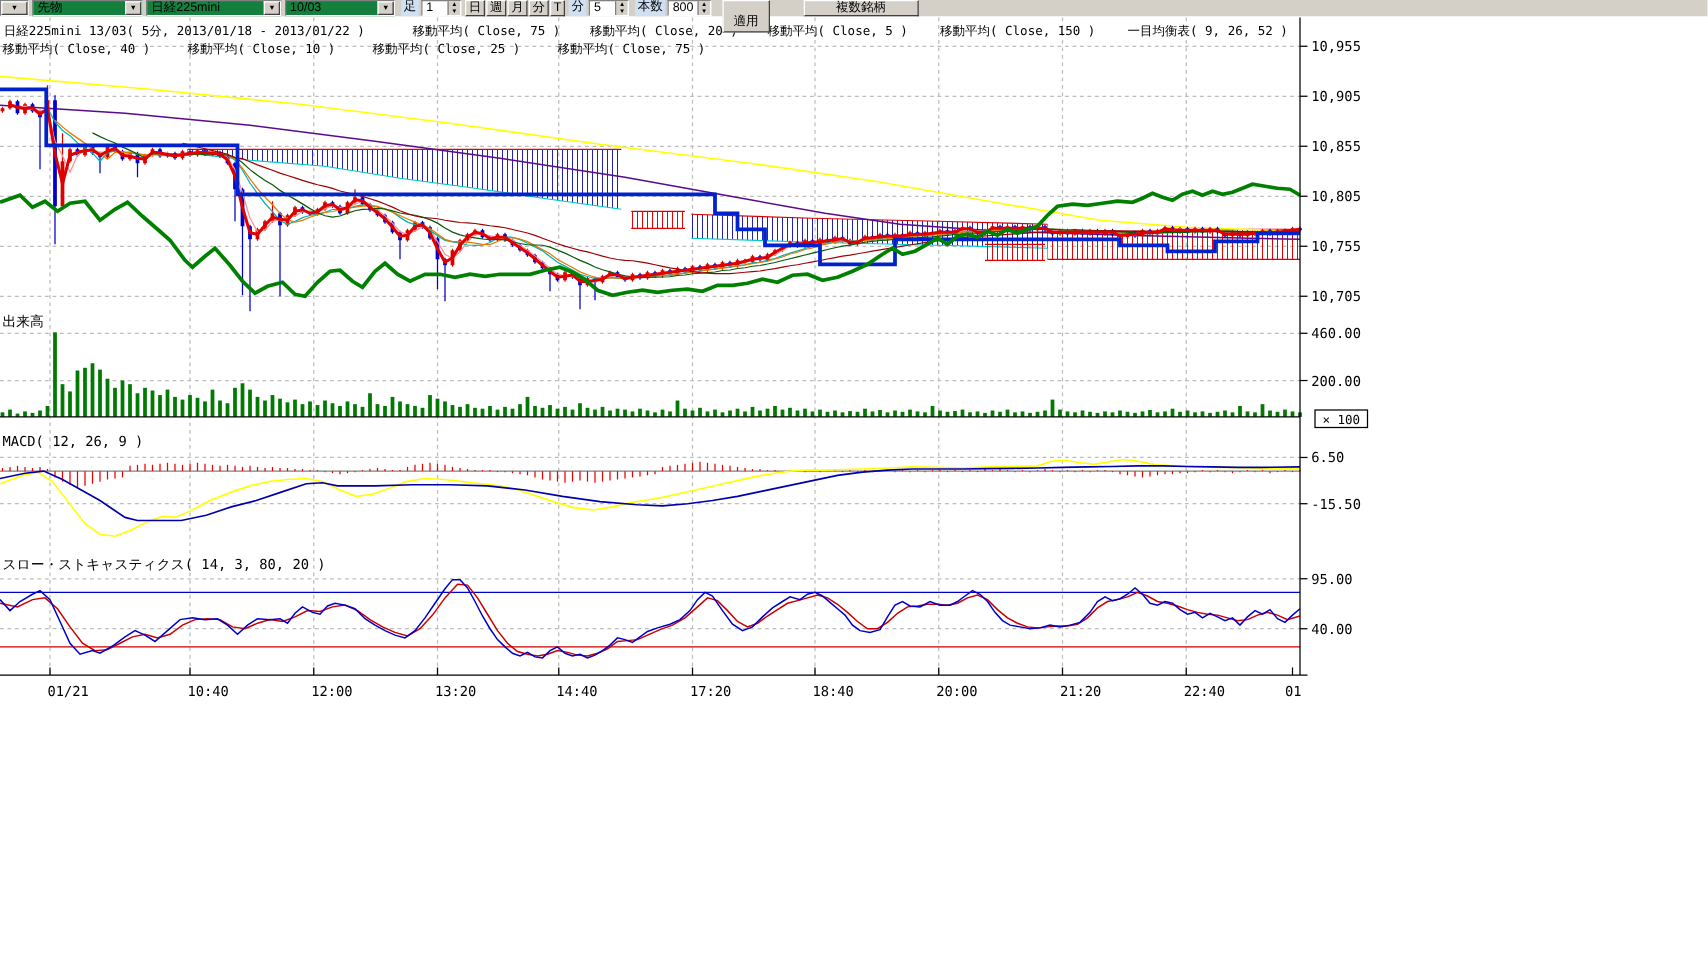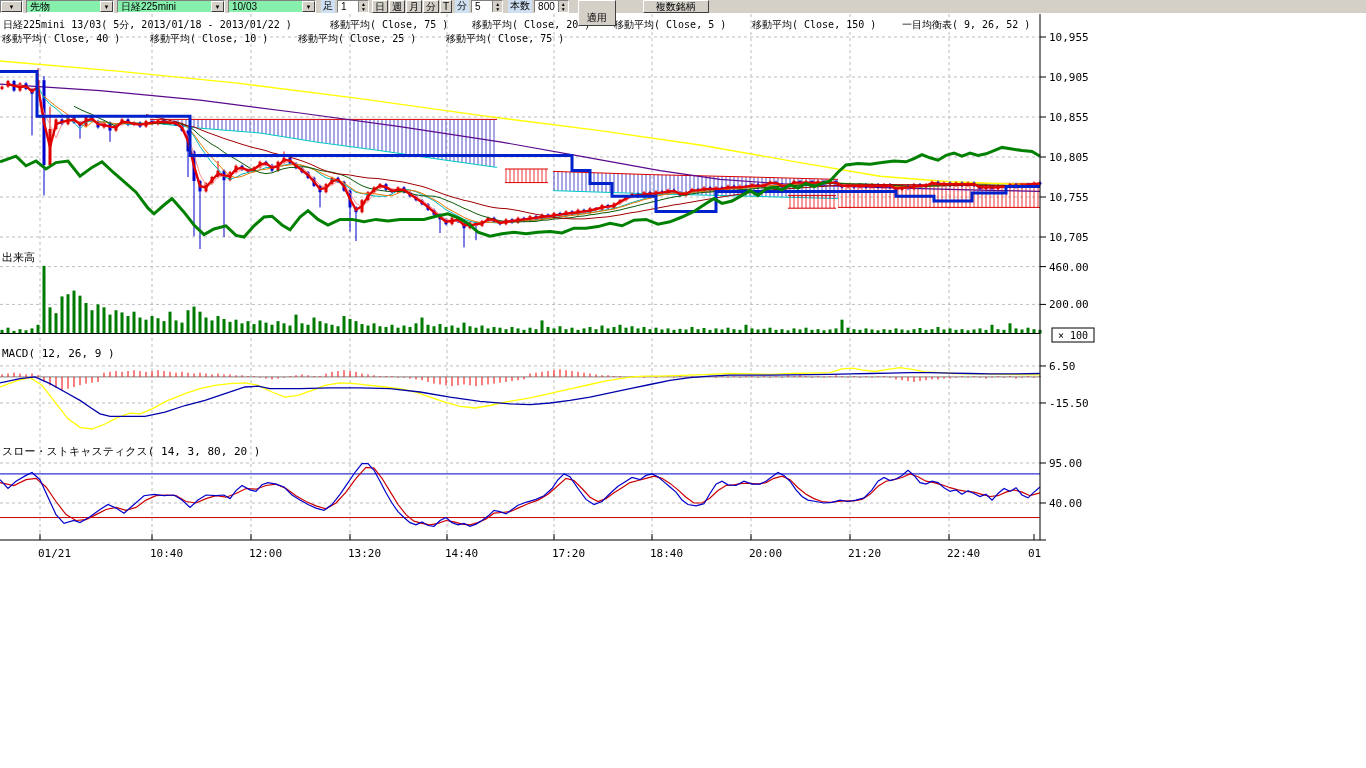--- a/index.html
+++ b/index.html
@@ -1,20 +1,20 @@
 <!DOCTYPE html>
 <html><head>
 <meta charset="utf-8">
 <style>
   html,body{margin:0;padding:0;}
   body{width:1366px;height:768px;background:#ffffff;position:relative;overflow:hidden;
        font-family:"Liberation Sans",sans-serif;}
   .toolbar{position:absolute;top:0;left:0;width:1366px;height:13px;background:#d4d0c8;
            display:flex;align-items:stretch;z-index:5;font-size:10px;line-height:11px;white-space:nowrap;}
-  .combo{display:flex;align-items:stretch;background:#86efac;border:1px solid;border-color:#808080 #fff #fff #808080;margin-right:3px;}
+  .combo{display:flex;align-items:stretch;background:#15803d;border:1px solid;border-color:#808080 #fff #fff #808080;margin-right:3px;}
   .combo .cval{padding:0 3px;overflow:hidden;}
   .arrowbox{width:11px;background:#d4d0c8;border:1px solid;border-color:#fff #404040 #404040 #fff;
             font-size:6px;line-height:10px;text-align:center;color:#000;}
   .btn{background:#d4d0c8;border:1px solid;border-color:#fff #404040 #404040 #fff;
        padding:0 2px;font-size:10px;line-height:10px;margin-right:1px;color:#000;font-family:inherit;}
   .hl{background:#cfe0f2;padding:0 2px;margin:0 2px;line-height:12px;}
   .spin{background:#fff;border:1px solid;border-color:#808080 #fff #fff #808080;display:flex;margin-right:3px;}
   .spin .sval{padding:0 3px;min-width:14px;}
   .spinb{width:9px;background:#d4d0c8;border-left:1px solid #808080;display:flex;flex-direction:column;
          font-size:5px;line-height:5px;text-align:center;justify-content:center;color:#000;}
@@ -920,14 +920,14 @@
   </div>
   <span class="hl">本数</span>
   <div class="spin">
     <span class="sval">800</span>
     <span class="spinb">
         <span>▲</span>
         <span>▼</span>
       </span>
   </div>
   <button class="btn" style="margin-left:6px;padding:12px 8px">適用</button>
-  <button class="btn" style="margin-left:26px;padding:0 12px">複数銘柄</button>
+  <button class="btn" style="margin-left:26px;padding:0 25px">複数銘柄</button>
 </div>
 
 </body></html>

